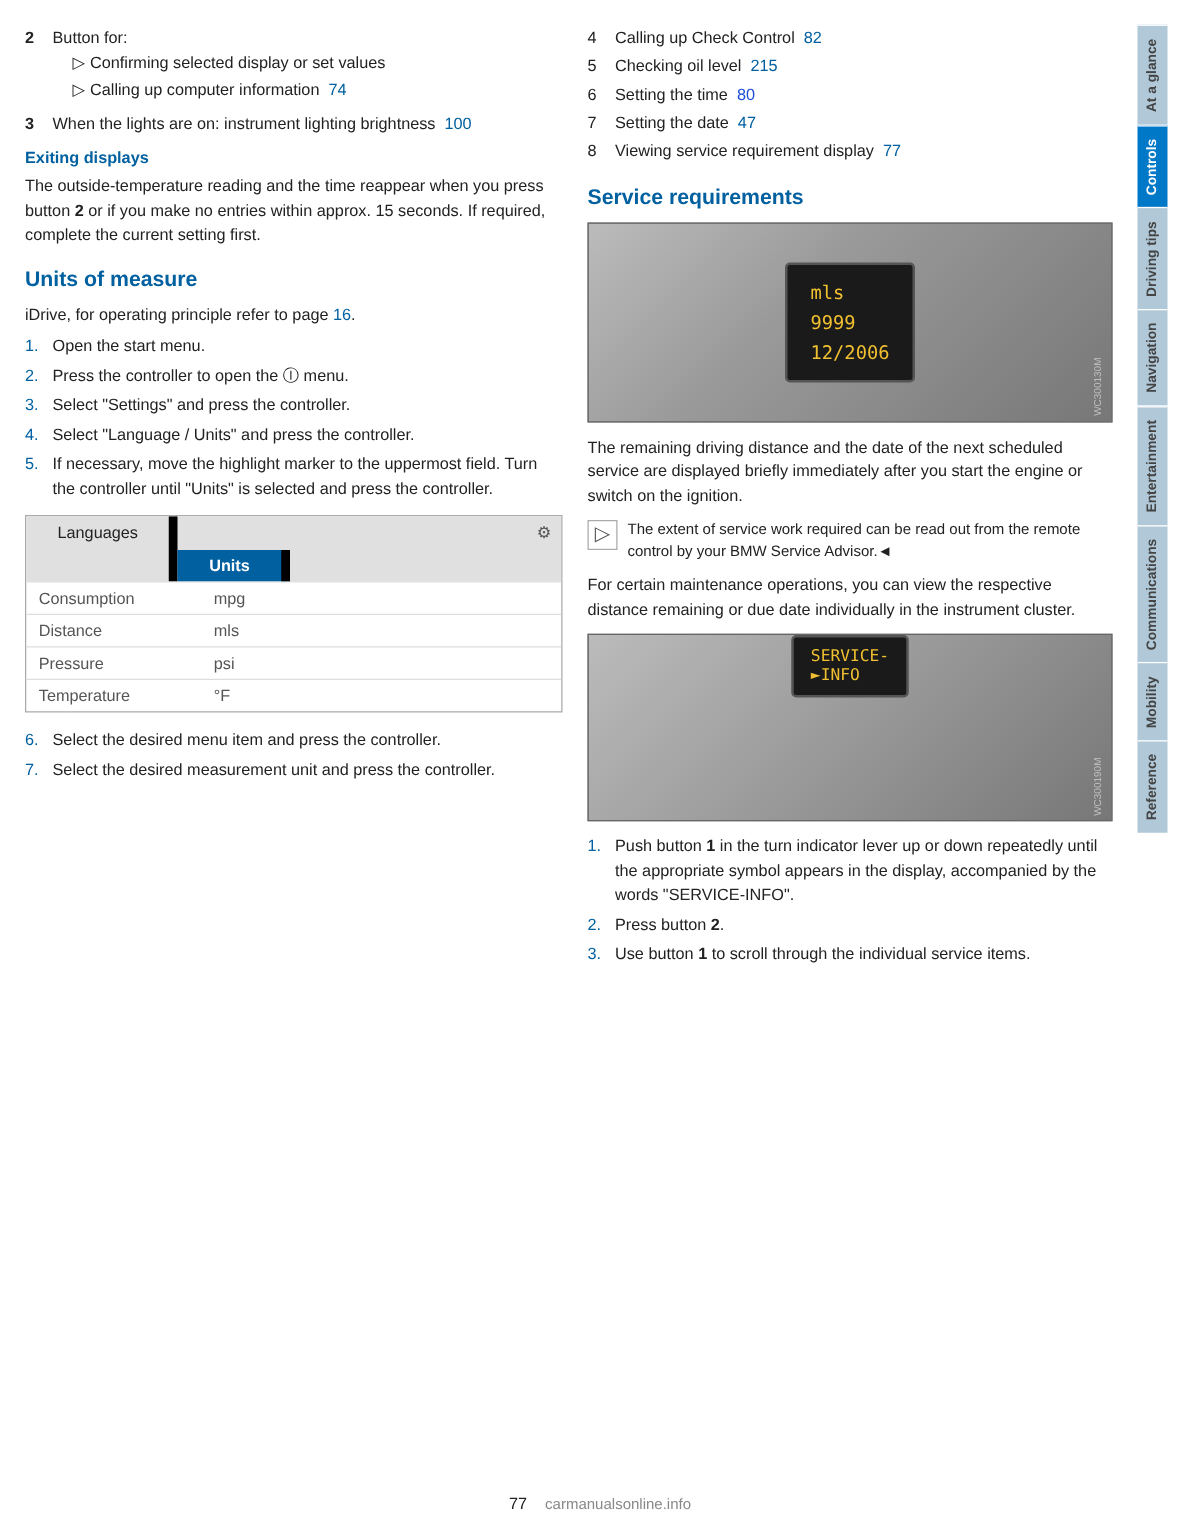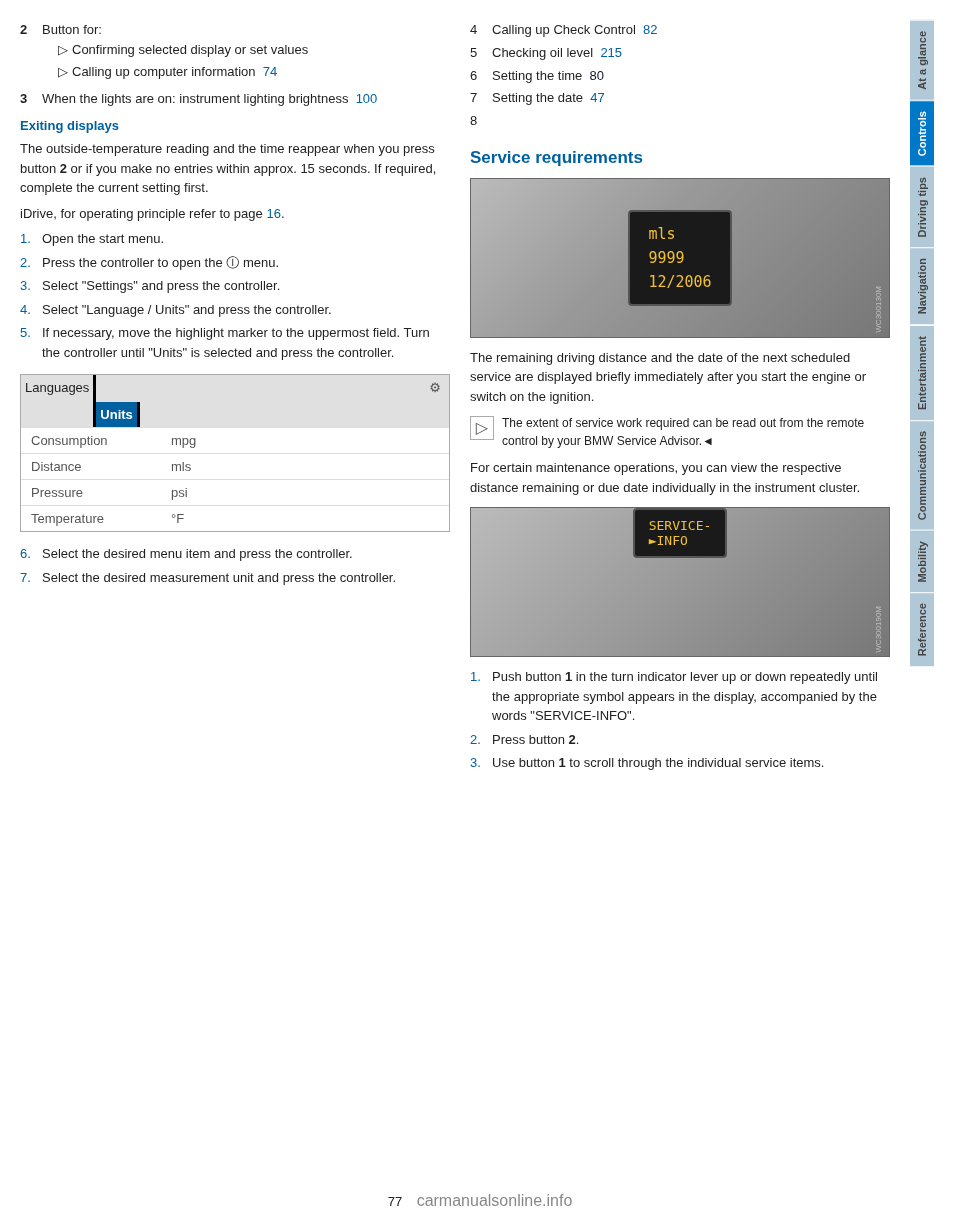--- a/index.html
+++ b/index.html
@@ -134,24 +134,24 @@
       margin: 12px 0;
       overflow: hidden;
     }
 
     .units-table-header {
       display: flex;
       background: #e0e0e0;
     }
 
     .units-tab {
-      padding: 5px 4px;
+      padding: 5px 25px;
       font-size: 13px;
       background: #e0e0e0;
-      border-right: 3px solid #000000;
+      border-right: 7px solid #000000;
     }
 
     .units-tab.active {
       background: #0060a0;
       color: white;
       font-weight: bold;
       margin-top: 27px;
     }
 
     .units-table-settings-icon {
@@ -341,20 +341,21 @@
       <div class="content">
         <span>When the lights are on: instrument lighting brightness&nbsp;&nbsp;<span class="blue-link">100</span></span>
       </div>
     </div>
 
     <h3 class="subsection-title">Exiting displays</h3>
     <p>
       <span>The outside-temperature reading and the time reappear when you press button </span><span class="inline-bold">2</span><span> or if you make no entries within approx. 15 seconds. If required, complete the current setting first.</span>
     </p>
 
+    <h2 class="section-title">Units of measure</h2>
     <p>
       <span>iDrive, for operating principle refer to page </span><span class="blue-link">16</span><span>.</span>
     </p>
 
     <div id="steps-container">
         <div class="numbered-item">
           <span class="num blue-num">1.</span>
           <span class="content">Open the start menu.</span>
         </div>
         <div class="numbered-item">
@@ -420,28 +421,29 @@
         <div class="right-list-item">
           <span class="rnum">4</span>
           <span>Calling up Check Control&nbsp;&nbsp;<span style="color:#0060a0">82</span></span>
         </div>
         <div class="right-list-item">
           <span class="rnum">5</span>
           <span>Checking oil level&nbsp;&nbsp;<span style="color:#0060a0">215</span></span>
         </div>
         <div class="right-list-item">
           <span class="rnum">6</span>
-          <span>Setting the time&nbsp;&nbsp;<span style="color:#0f172a">80</span></span>
+          <span>Setting the time&nbsp;&nbsp;<span style="color:#1d4ed8">80</span></span>
         </div>
         <div class="right-list-item">
           <span class="rnum">7</span>
           <span>Setting the date&nbsp;&nbsp;<span style="color:#0060a0">47</span></span>
         </div>
         <div class="right-list-item">
           <span class="rnum">8</span>
+          <span>Viewing service requirement display&nbsp;&nbsp;<span style="color:#0060a0">77</span></span>
         </div>
       </div>
 
     <h2 class="section-title">Service requirements</h2>
 
     <div class="image-placeholder dash-image">
       <div class="dash-sim">
         <div class="dash-display">
           <div class="mils-line">
             <span>mls</span>
@@ -498,15 +500,15 @@
         <div class="sidebar-tab inactive">Entertainment</div>
         <div class="sidebar-tab inactive">Communications</div>
         <div class="sidebar-tab inactive">Mobility</div>
         <div class="sidebar-tab inactive">Reference</div>
       </div>
   </div>
 
   <div class="page-footer">
     <span>77</span>
     &nbsp;&nbsp;
-    <span style="font-size:16px; color:#888;">carmanualsonline.info</span>
+    <span style="font-size:12px; color:#888;">carmanualsonline.info</span>
   </div>
 </div>
 
 </body></html>

